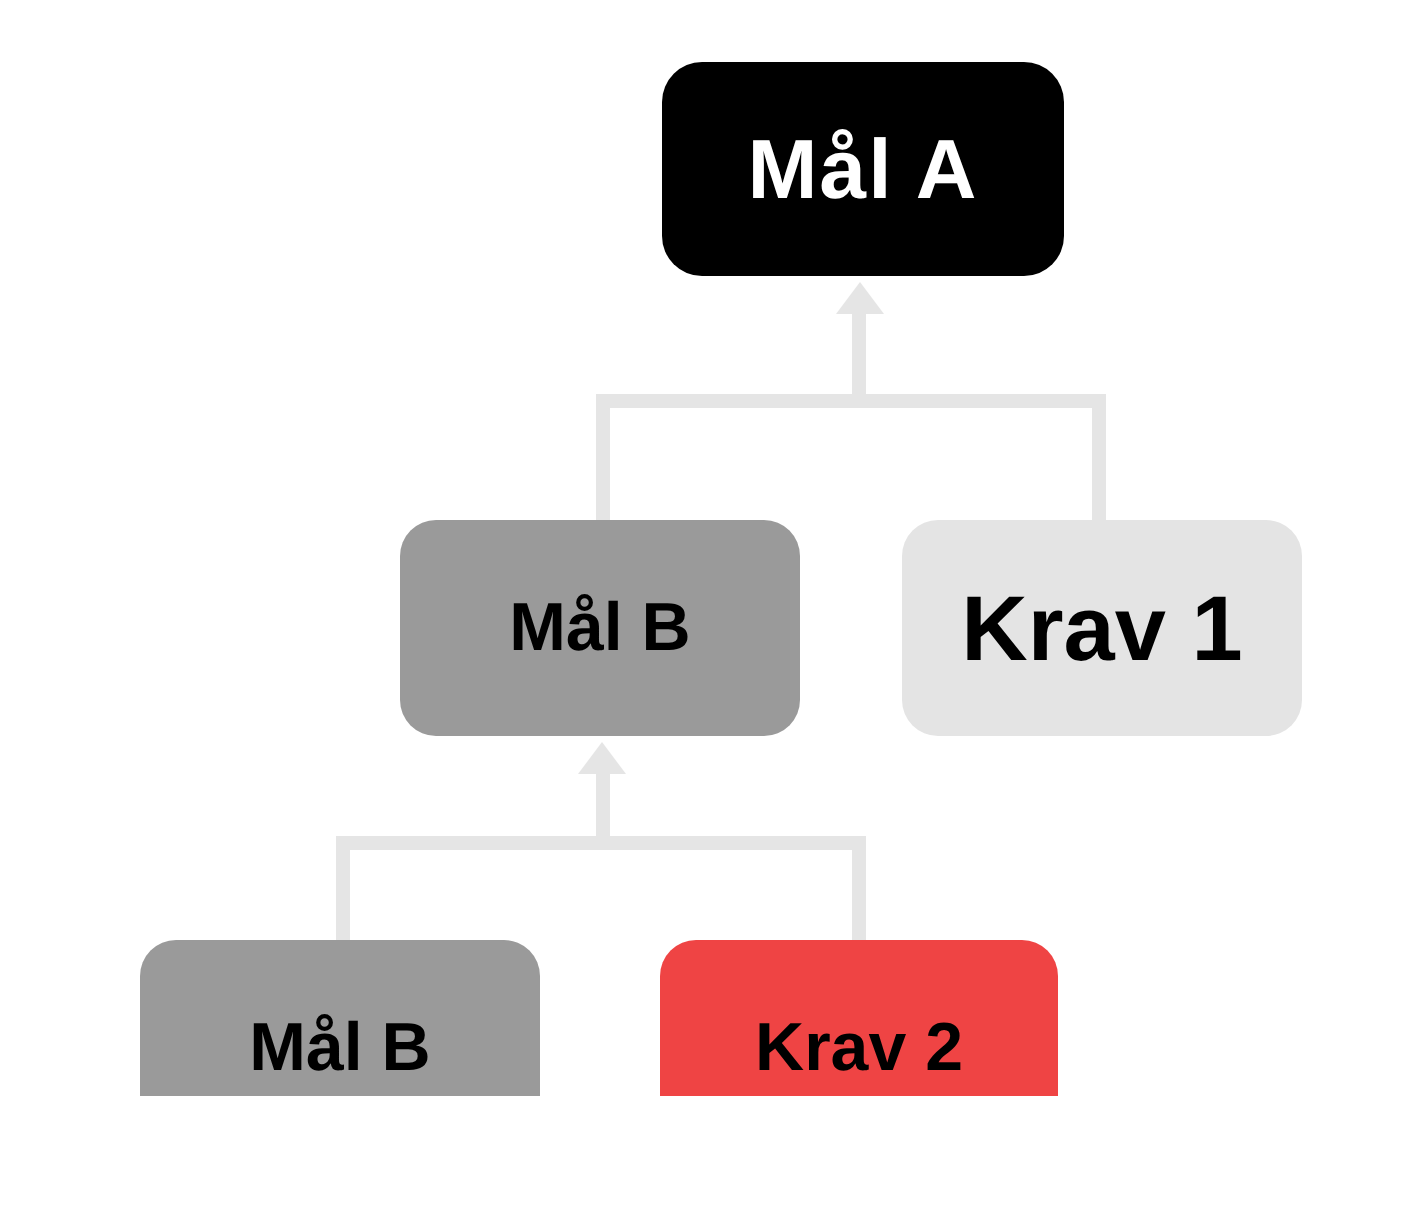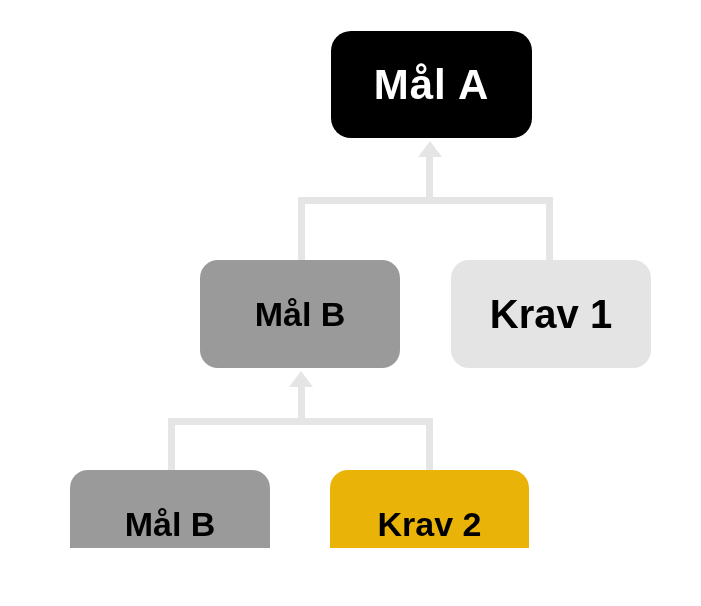--- a/index.html
+++ b/index.html
@@ -19,21 +19,21 @@
     border-radius: 18px;
     font-weight: bold;
     font-family: "Liberation Sans", sans-serif;
   }
   .node .label { white-space: nowrap; }
   .node-root {
     left: 331px; top: 31px; width: 201px; height: 107px;
     border-radius: 20px; font-size: 42px; letter-spacing: 1px;
   }
   .node-mid-left   { left: 200px; top: 260px; width: 200px; height: 108px; font-size: 34px; }
-  .node-mid-right  { left: 451px; top: 260px; width: 200px; height: 108px; font-size: 40px; }
+  .node-mid-right  { left: 451px; top: 260px; width: 200px; height: 108px; font-size: 46px; }
   .node-bot-left   { left:  70px; top: 470px; width: 200px; height: 108px; font-size: 34px; }
   .node-bot-right  { left: 330px; top: 470px; width: 199px; height: 108px; font-size: 34px; }
 
   .line { position: absolute; background: #e5e5e5; }
   .arrow-up {
     position: absolute;
     width: 0; height: 0;
     border-left: 12px solid transparent;
     border-right: 12px solid transparent;
     border-bottom: 16px solid #e5e5e5;
@@ -77,17 +77,17 @@
   </div>
 
   <div class="node node-mid-right" style="background-color: rgb(228, 228, 228);">
     <span class="label" style="color: rgb(0, 0, 0);">Krav 1</span>
   </div>
 
   <div class="node node-bot-left" style="background-color: rgb(154, 154, 154);">
     <span class="label" style="color: rgb(0, 0, 0);">Mål B</span>
   </div>
 
-  <div class="node node-bot-right" style="background-color: #eab308; justify-content: center;">
+  <div class="node node-bot-right" style="background-color: #ef4444; justify-content: center;">
     <span class="label" style="color: rgb(0, 0, 0);">Krav 2</span>
   </div>
 
 </div>
 
 </body></html>

